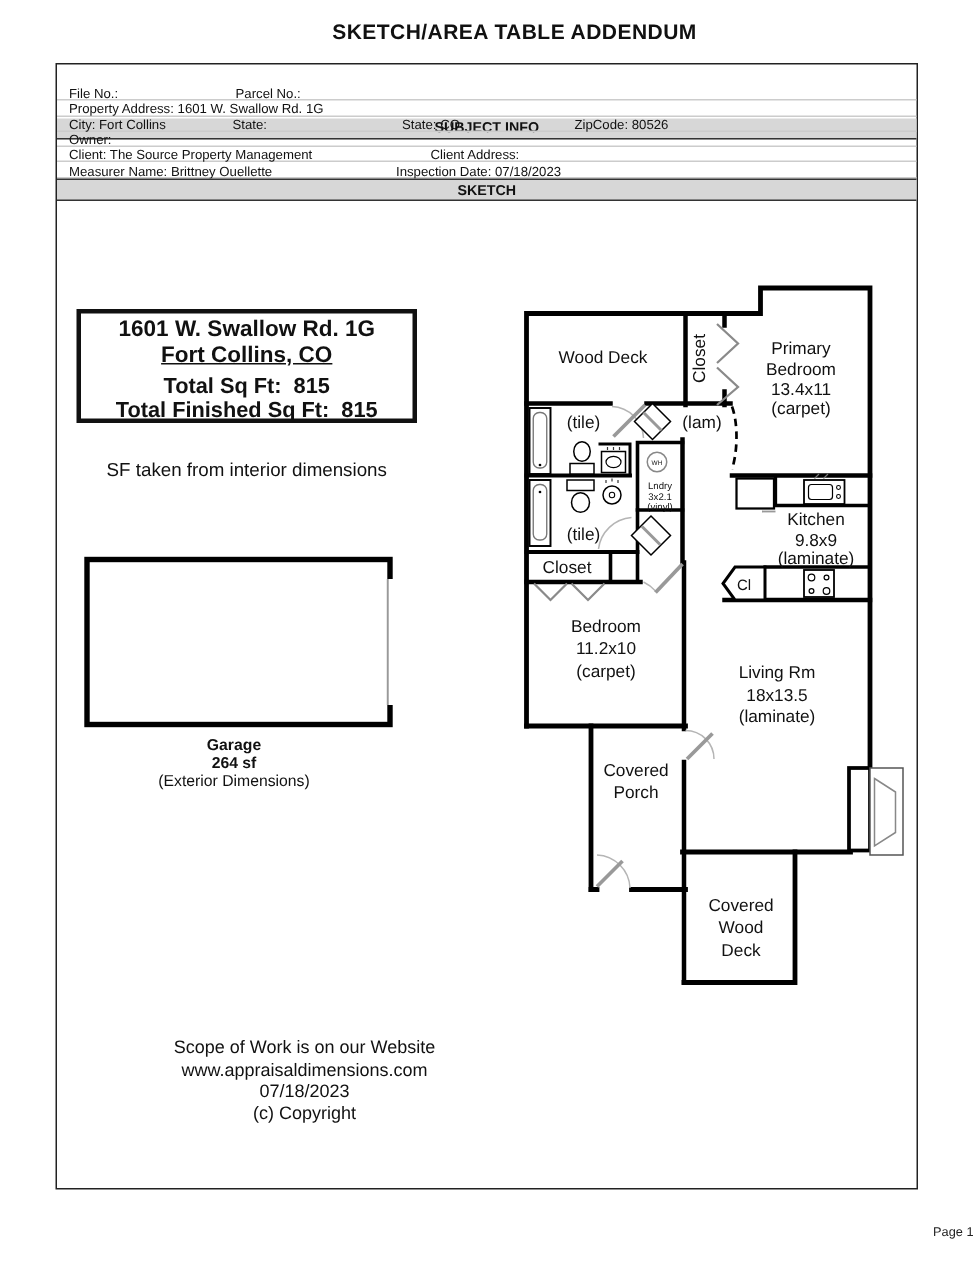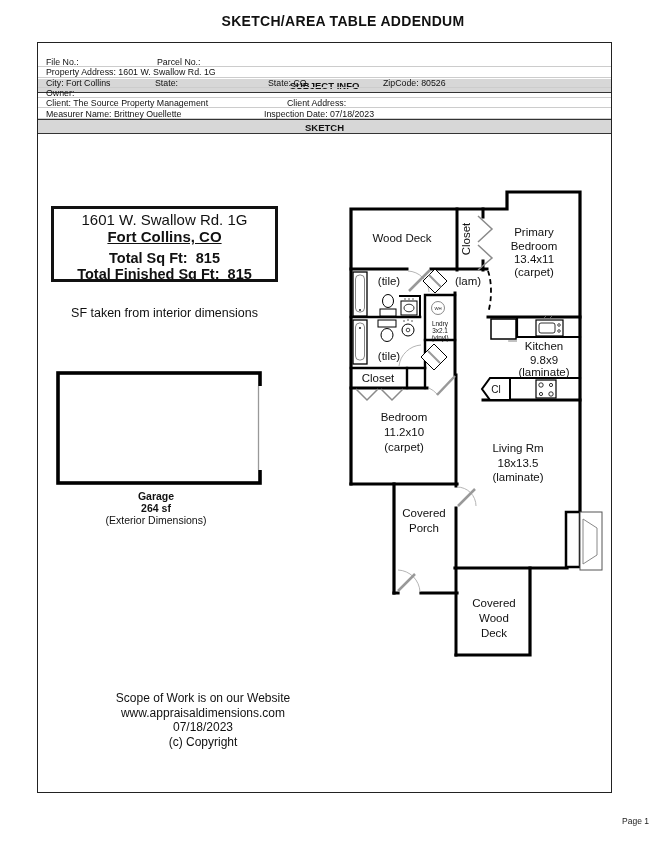--- a/index.html
+++ b/index.html
@@ -12,21 +12,21 @@
   .bar{position:absolute;left:0;width:100%;background:#d7d7d7;text-align:center;
        font-weight:bold;font-size:9.5px;box-sizing:border-box;}
   .subject-bar{top:0;height:14px;line-height:14px;border-bottom:1px solid #333;margin-top:36px;}
   .sketch-bar{top:76px;height:15px;line-height:15px;border-top:1px solid #333;border-bottom:1px solid #333;}
   .trow{position:absolute;left:0;width:100%;height:10.3px;font-size:8.8px;line-height:10.6px;
         border-bottom:1px solid #ccc;box-sizing:border-box;}
   .trow span{position:absolute;top:0;white-space:pre;text-align:center;}
   .r1{top:14px}.r2{top:24.3px}.r3{top:34.6px}.r4{top:44.9px}.r5{top:55.2px}.r6{top:65.5px}
   .info-box{position:absolute;left:13px;top:163px;width:227px;height:76px;
             border:3px solid #111;box-sizing:border-box;text-align:center;}
-  .ib1{font-size:15px;font-weight:normal;margin-top:2px;}
+  .ib1{font-size:15px;font-weight:bold;margin-top:2px;}
   .ib2{font-size:15px;font-weight:bold;text-decoration:underline;margin-bottom:5px;}
   .ib3,.ib4{font-size:14.5px;font-weight:bold;white-space:pre;}
   .sf-note{position:absolute;left:13px;top:244px;width:227px;text-align:center;font-size:12.5px;margin-top:19px;}
   .scope{position:absolute;left:25px;top:648px;width:280px;text-align:center;
          font-size:12px;line-height:14.5px;}
   .footer-center{position:absolute;top:816px;left:0;width:100%;text-align:center;font-size:8.5px;color:#222;}
   .footer-right{position:absolute;top:816px;right:37px;font-size:8.5px;color:#222;}
   svg.plan{position:absolute;left:0;top:0;}
   svg.plan text{font-family:"Liberation Sans",sans-serif;fill:#111;}
   .rl{font-size:11.5px;text-anchor:middle;}

